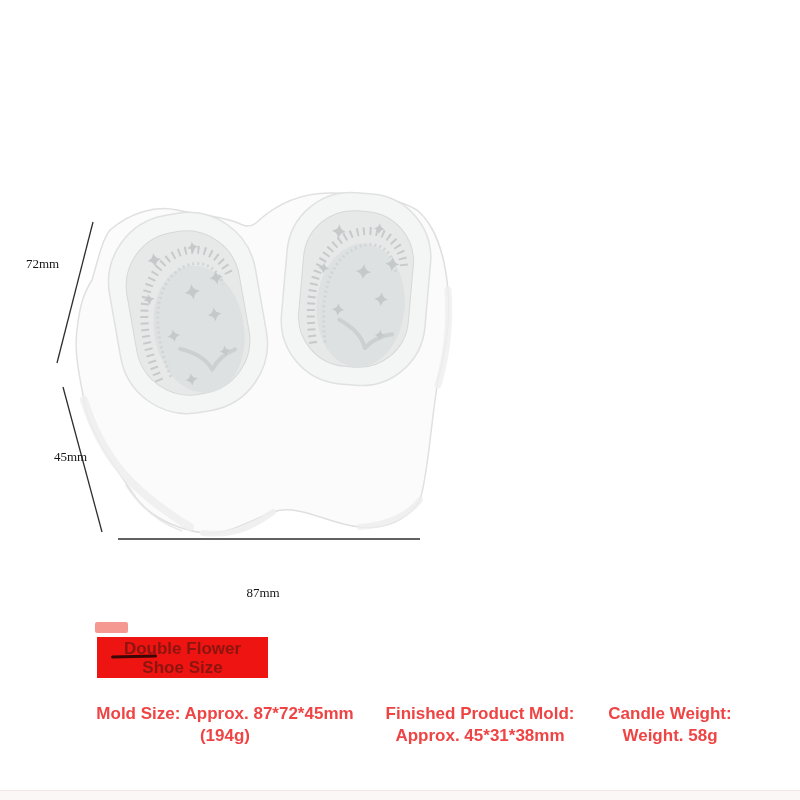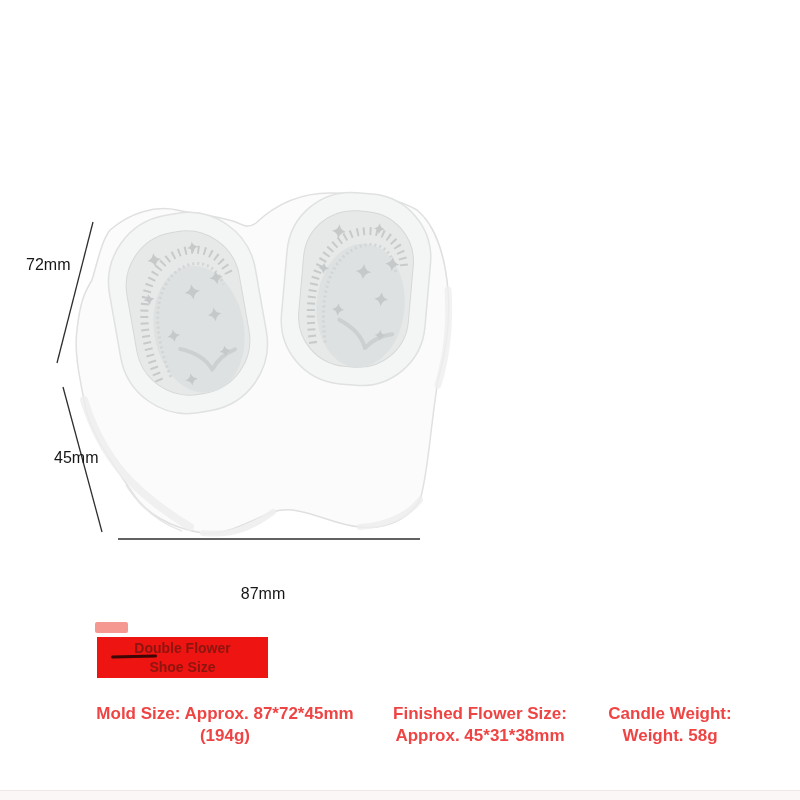--- a/index.html
+++ b/index.html
@@ -5,35 +5,35 @@
   html,body{margin:0;padding:0;background:#ffffff;}
   .canvas{
     position:relative;width:800px;height:800px;background:#ffffff;
     overflow:hidden;font-family:"Liberation Sans",sans-serif;
   }
   
   .illustration{position:absolute;left:60px;top:185px;width:400px;height:370px;}
   
   .dim-lines{position:absolute;left:0;top:0;width:800px;height:800px;pointer-events:none;}
   .dim-label{
-    position:absolute;color:#161616;font-size:16px;letter-spacing:0;
-    font-family:Liberation Sans, sans-serif;white-space:nowrap;
+    position:absolute;color:#161616;font-size:13px;letter-spacing:0;
+    font-family:Liberation Serif, serif;white-space:nowrap;
   }
   .label-72{left:26px;top:256px;}
   .label-45{left:36px;top:449px;margin-left:18px;}
   .label-87{left:230px;top:549px;width:66px;text-align:center;margin-top:36px;}
   
   .badge-tab{
     position:absolute;left:95px;top:622px;width:33px;height:11px;
     background:#f3756d;border-radius:2px;opacity:.75;
   }
   .badge{
     position:absolute;left:97px;top:637px;width:171px;height:41px;
     background:#ee1411;color:#8d1510;text-align:center;
-    font-weight:bold;font-size:14px;line-height:19px;padding-top:2px;
+    font-weight:bold;font-size:17px;line-height:19px;padding-top:2px;
     box-sizing:border-box;
   }
   .badge-strike{
     position:absolute;left:14px;top:18px;width:46px;height:3px;
     background:#1d0503;border-radius:2px;transform:rotate(-1.5deg);opacity:.85;
   }
   
   .spec{
     position:absolute;top:703px;color:#ef4444;font-weight:bold;
     font-size:17px;line-height:22px;text-align:center;
@@ -138,21 +138,21 @@
     <div>Double Flower</div>
     <div>Shoe Size</div>
     <div class="badge-strike"></div>
   </div>
 
   <div class="spec spec-mold">
     <div>Mold Size: Approx. 87*72*45mm</div>
     <div>(194g)</div>
   </div>
   <div class="spec spec-product">
-    <div>Finished Flower Size:</div>
+    <div>Finished Product Mold:</div>
     <div>Approx. 45*31*38mm</div>
   </div>
   <div class="spec spec-candle">
     <div>Candle Weight:</div>
     <div>Weight. 58g</div>
   </div>
 
   <div class="footer-strip"></div>
 </div>
 

